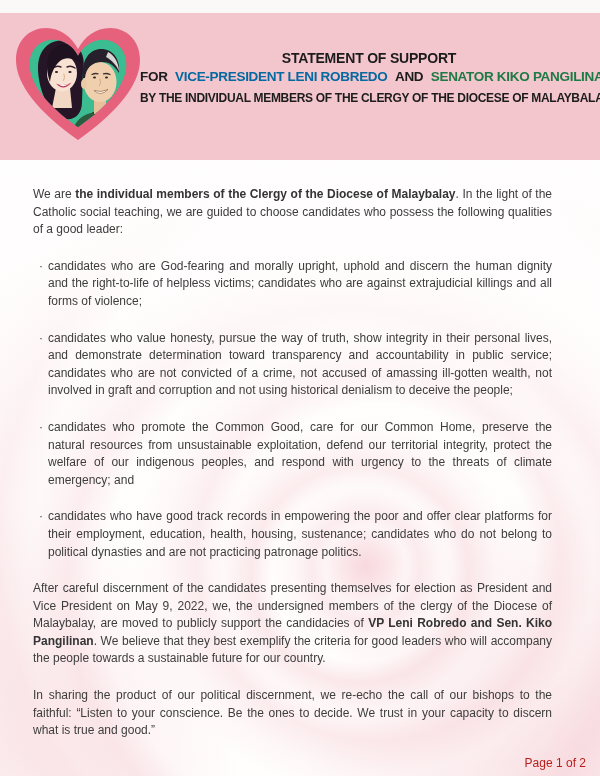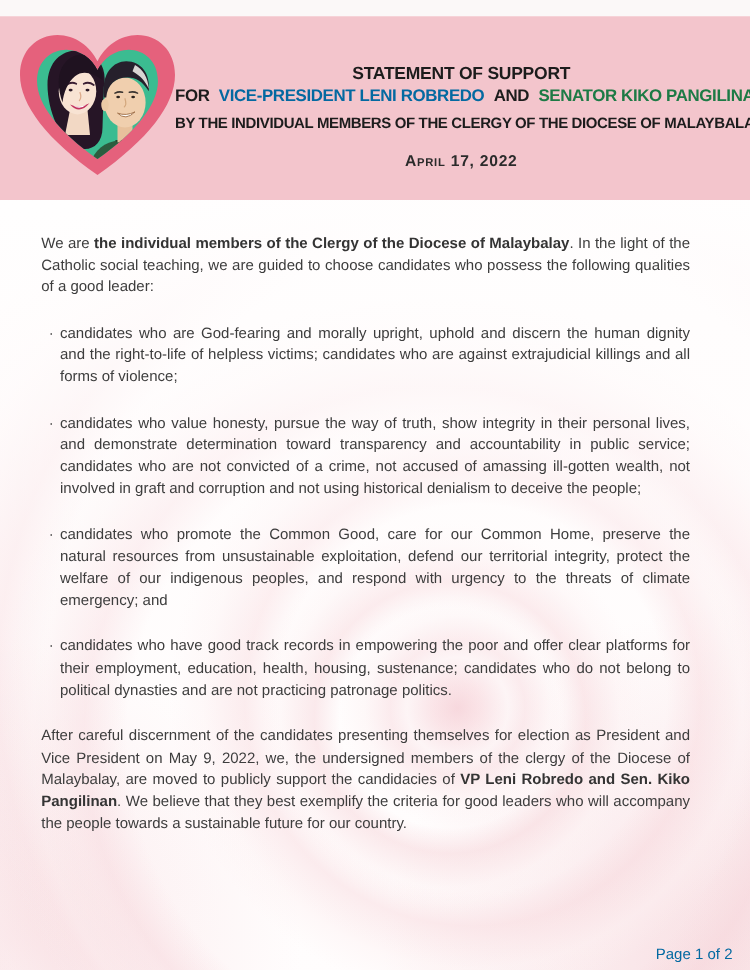--- a/index.html
+++ b/index.html
@@ -54,21 +54,21 @@
     text-align: justify;
   }
   .doc p { margin: 0 0 19px 0; }
   .doc b { font-weight: 700; color: #343434; }
   ul.qualities { list-style: none; margin: 0 0 19px 0; padding: 0 0 0 6px; }
   ul.qualities li { position: relative; padding-left: 9px; margin-bottom: 19px; }
   ul.qualities li:last-child { margin-bottom: 0; }
   .marker { position: absolute; left: 0; top: 0; }
   .pagenum {
     position: absolute; right: 14px; bottom: 6px;
-    font-size: 12px; color: #0369a1; text-align: right; margin-top: 36px;
+    font-size: 12px; color: #b91c1c; text-align: right; margin-top: 36px;
   }
 </style>
 </head>
 <body>
 
 <div class="page">
   <div class="rose-bg"></div>
   <div class="top-strip"></div>
 
   <div class="band">
@@ -112,32 +112,32 @@
 
     <div class="hdr">
       <div class="h1">STATEMENT OF SUPPORT</div>
       <div class="h2">
         <span>FOR</span>
         <span class="leni">VICE-PRESIDENT LENI ROBREDO</span>
         <span>AND</span>
         <span class="kiko">SENATOR KIKO PANGILINAN</span>
       </div>
       <div class="h3">BY THE INDIVIDUAL MEMBERS OF THE CLERGY OF THE DIOCESE OF MALAYBALAY</div>
-      <div class="hdate">April 17, 2022</div>
     </div>
   </div>
 
   <div class="doc">
     <p><span>We are </span><b>the individual members of the Clergy of the Diocese of Malaybalay</b><span>. In the light of the Catholic social teaching, we are guided to choose candidates who possess the following qualities of a good leader:</span></p>
 
     <ul class="qualities">
       <li><span class="marker">·</span><span>candidates who are God-fearing and morally upright, uphold and discern the human dignity and the right-to-life of helpless victims; candidates who are against extrajudicial killings and all forms of violence;</span></li>
       <li><span class="marker">·</span><span>candidates who value honesty, pursue the way of truth, show integrity in their personal lives, and demonstrate determination toward transparency and accountability in public service; candidates who are not convicted of a crime, not accused of amassing ill-gotten wealth, not involved in graft and corruption and not using historical denialism to deceive the people;</span></li>
       <li><span class="marker">·</span><span>candidates who promote the Common Good, care for our Common Home, preserve the natural resources from unsustainable exploitation, defend our territorial integrity, protect the welfare of our indigenous peoples, and respond with urgency to the threats of climate emergency; and</span></li>
       <li><span class="marker">·</span><span>candidates who have good track records in empowering the poor and offer clear platforms for their employment, education, health, housing, sustenance; candidates who do not belong to political dynasties and are not practicing patronage politics.</span></li>
     </ul>
 
     <p><span>After careful discernment of the candidates presenting themselves for election as President and Vice President on May 9, 2022, we, the undersigned members of the clergy of the Diocese of Malaybalay, are moved to publicly support the candidacies of </span><b>VP Leni Robredo and Sen. Kiko Pangilinan</b><span>. We believe that they best exemplify the criteria for good leaders who will accompany the people towards a sustainable future for our country.</span></p>
 
+    <p>In sharing the product of our political discernment, we re-echo the call of our bishops to the faithful: “Listen to your conscience. Be the ones to decide. We trust in your capacity to discern what is true and good.”</p>
   </div>
 
   <div class="pagenum">Page 1 of 2</div>
 </div>
 
 </body></html>

